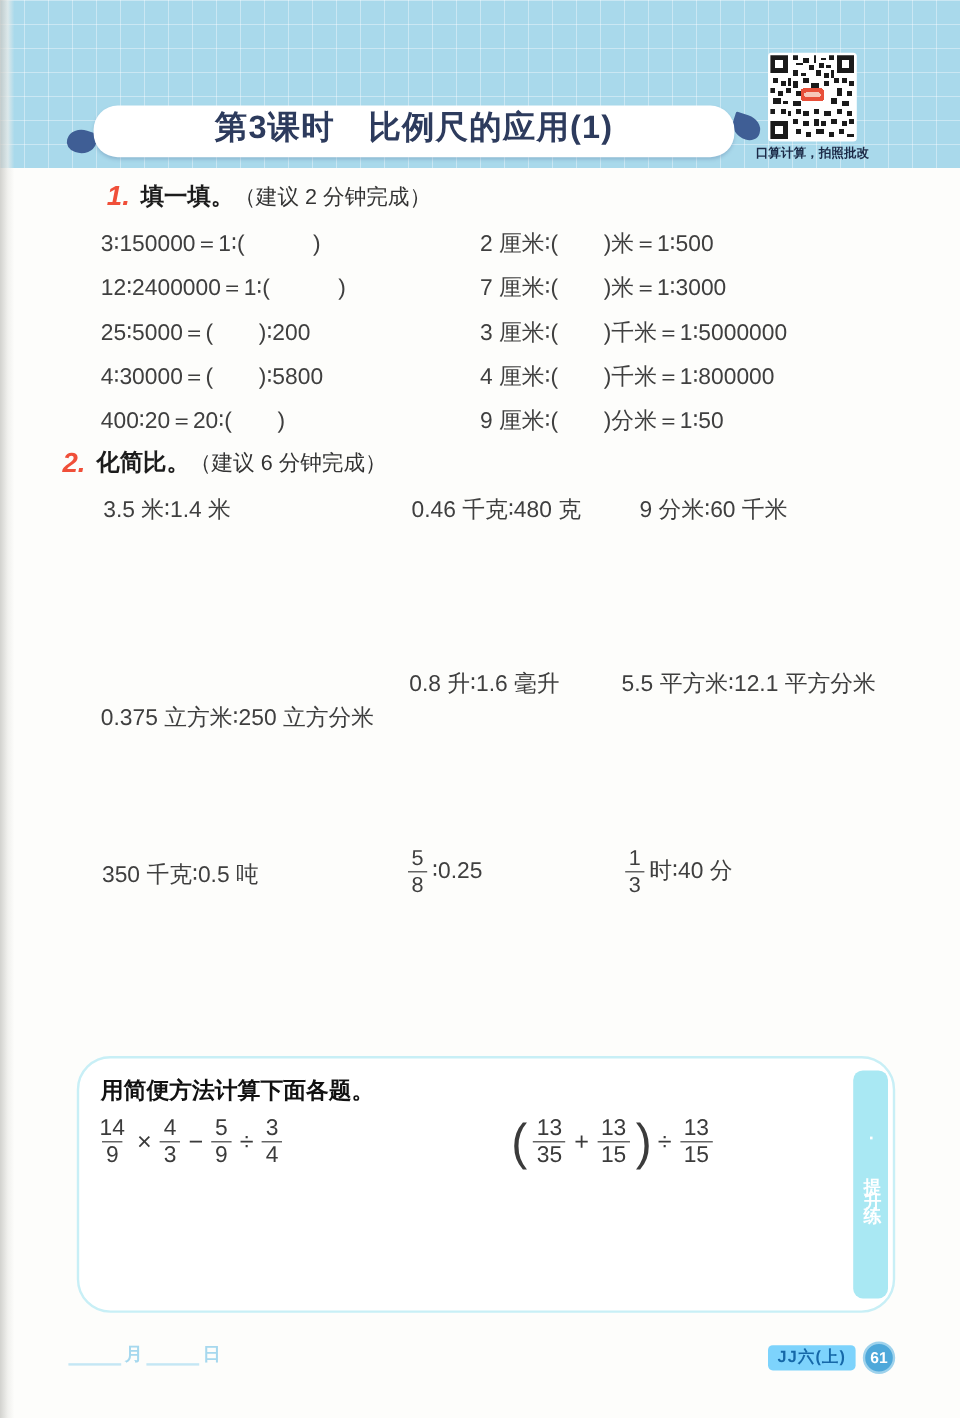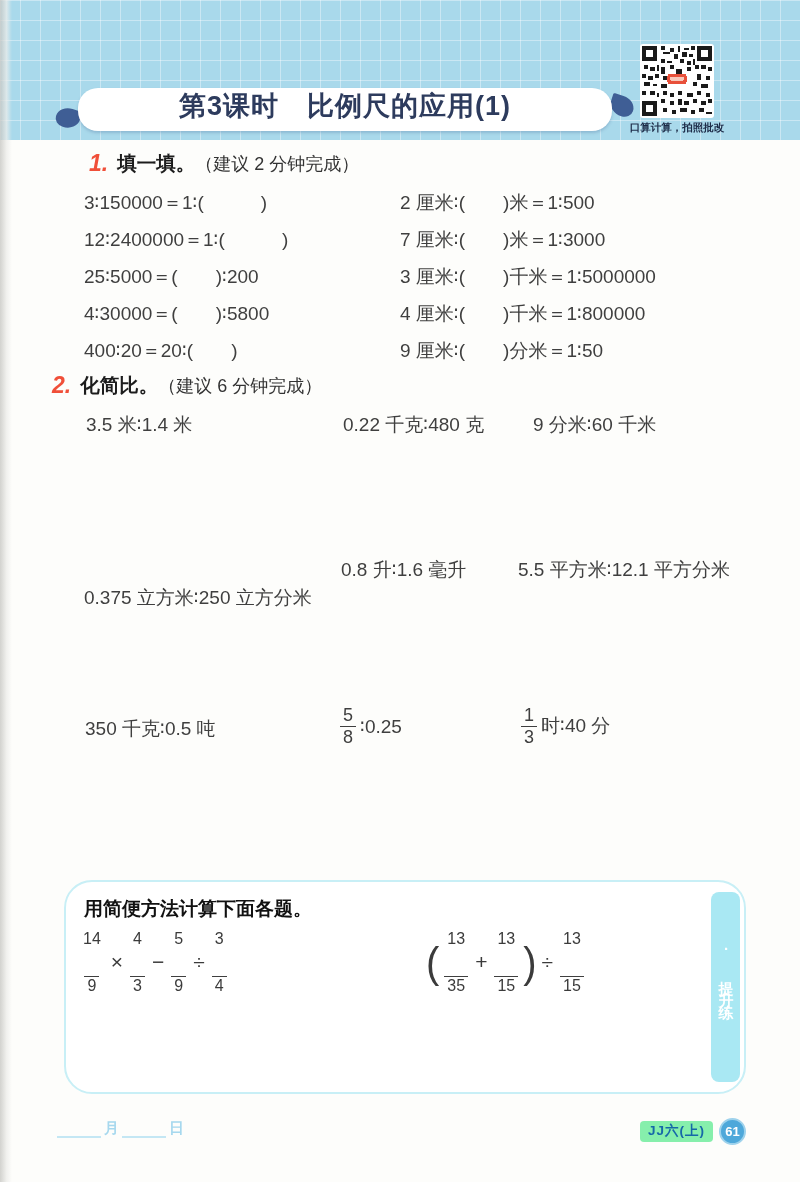--- a/index.html
+++ b/index.html
@@ -45,36 +45,36 @@
   .fr .d{border-top:1.6px solid #3f3f3f;}
   .fr .n,.fr .d{padding:0 3px;}
   .vrow{display:inline-flex;align-items:center;gap:4px;white-space:pre;}
   
   .box{
     position:absolute;left:64px;top:880px;width:682px;height:214px;
     background:#fff;border:2.5px solid #c8eff6;border-radius:28px;box-sizing:border-box;
   }
   .box-title{position:absolute;left:18px;top:14px;font-size:19px;font-weight:bold;color:#111;}
   .expr{position:absolute;display:flex;align-items:center;gap:7px;font-size:21px;color:#3b3b3b;}
-  .expr .fr{font-size:16px;gap:28px;}
+  .expr .fr{font-size:19px;}
   .big-paren{font-size:40px;font-weight:300;transform:scaleY(1.05);margin:0 -2px;color:#3b3b3b;line-height:1;}
   .side-tab{
     position:absolute;right:4px;top:10px;bottom:10px;width:29px;background:#a9e8f3;border-radius:8px;
     display:flex;align-items:center;justify-content:center;
   }
   .side-tab span{
     writing-mode:vertical-rl;text-orientation:upright;
     color:#ffffff;font-size:15px;font-weight:bold;letter-spacing:12px;
   }
   
   .footer-date{position:absolute;left:54px;top:1119px;display:flex;align-items:flex-end;
     color:#a6d8ee;font-size:15px;font-weight:bold;}
   .blank{display:inline-block;width:44px;height:15px;border-bottom:2px solid #c4e7f4;margin:0 3px;}
   .footer-right{position:absolute;right:54px;top:1118px;display:flex;align-items:center;gap:6px;}
-  .edition-pill{background:#86efac;color:#1668a8;font-size:13.5px;font-weight:bold;
+  .edition-pill{background:#7dd3fc;color:#1668a8;font-size:13.5px;font-weight:bold;
     padding:1px 8px 2px;border-radius:4px;letter-spacing:1px;}
   .page-num{width:23px;height:23px;border-radius:50%;background:#4ea8da;border:2px solid #9ed2ec;
     color:#fff;font-size:13px;font-weight:bold;display:flex;align-items:center;justify-content:center;box-sizing:content-box;}
 </style>
 </head>
 <body>
 
 <div class="page">
   <div class="page-edge"></div>
 
@@ -119,21 +119,21 @@
   <div class="row" style="left:400px;top:301px;"><span>4 厘米∶(　　)千米＝1∶800000</span></div>
 
   <div class="row" style="left:84px;top:338px;"><span>400∶20＝20∶(　　)</span></div>
   <div class="row" style="left:400px;top:338px;"><span>9 厘米∶(　　)分米＝1∶50</span></div>
 
   <div class="sec-head" style="top:372px;">
     <span class="sec-num">2.</span><span class="sec-title">化简比。</span><span class="sec-hint">（建议 6 分钟完成）</span>
   </div>
 
   <div class="row" style="left:86px;top:412px;"><span>3.5 米∶1.4 米</span></div>
-  <div class="row" style="left:343px;top:412px;"><span>0.22 千克∶480 克</span></div>
+  <div class="row" style="left:343px;top:412px;"><span>0.46 千克∶480 克</span></div>
   <div class="row" style="left:533px;top:412px;"><span>9 分米∶60 千米</span></div>
 
   <div class="row" style="left:84px;top:585px;"><span>0.375 立方米∶250 立方分米</span></div>
   <div class="row" style="left:341px;top:557px;"><span>0.8 升∶1.6 毫升</span></div>
   <div class="row" style="left:518px;top:557px;"><span>5.5 平方米∶12.1 平方分米</span></div>
 
   <div class="row" style="left:85px;top:716px;"><span>350 千克∶0.5 吨</span></div>
   <div class="row vrow" style="left:340px;top:700px;height:52px;">
     <span class="fr"><span class="n">5</span><span class="d">8</span></span><span>∶0.25</span>
   </div>

